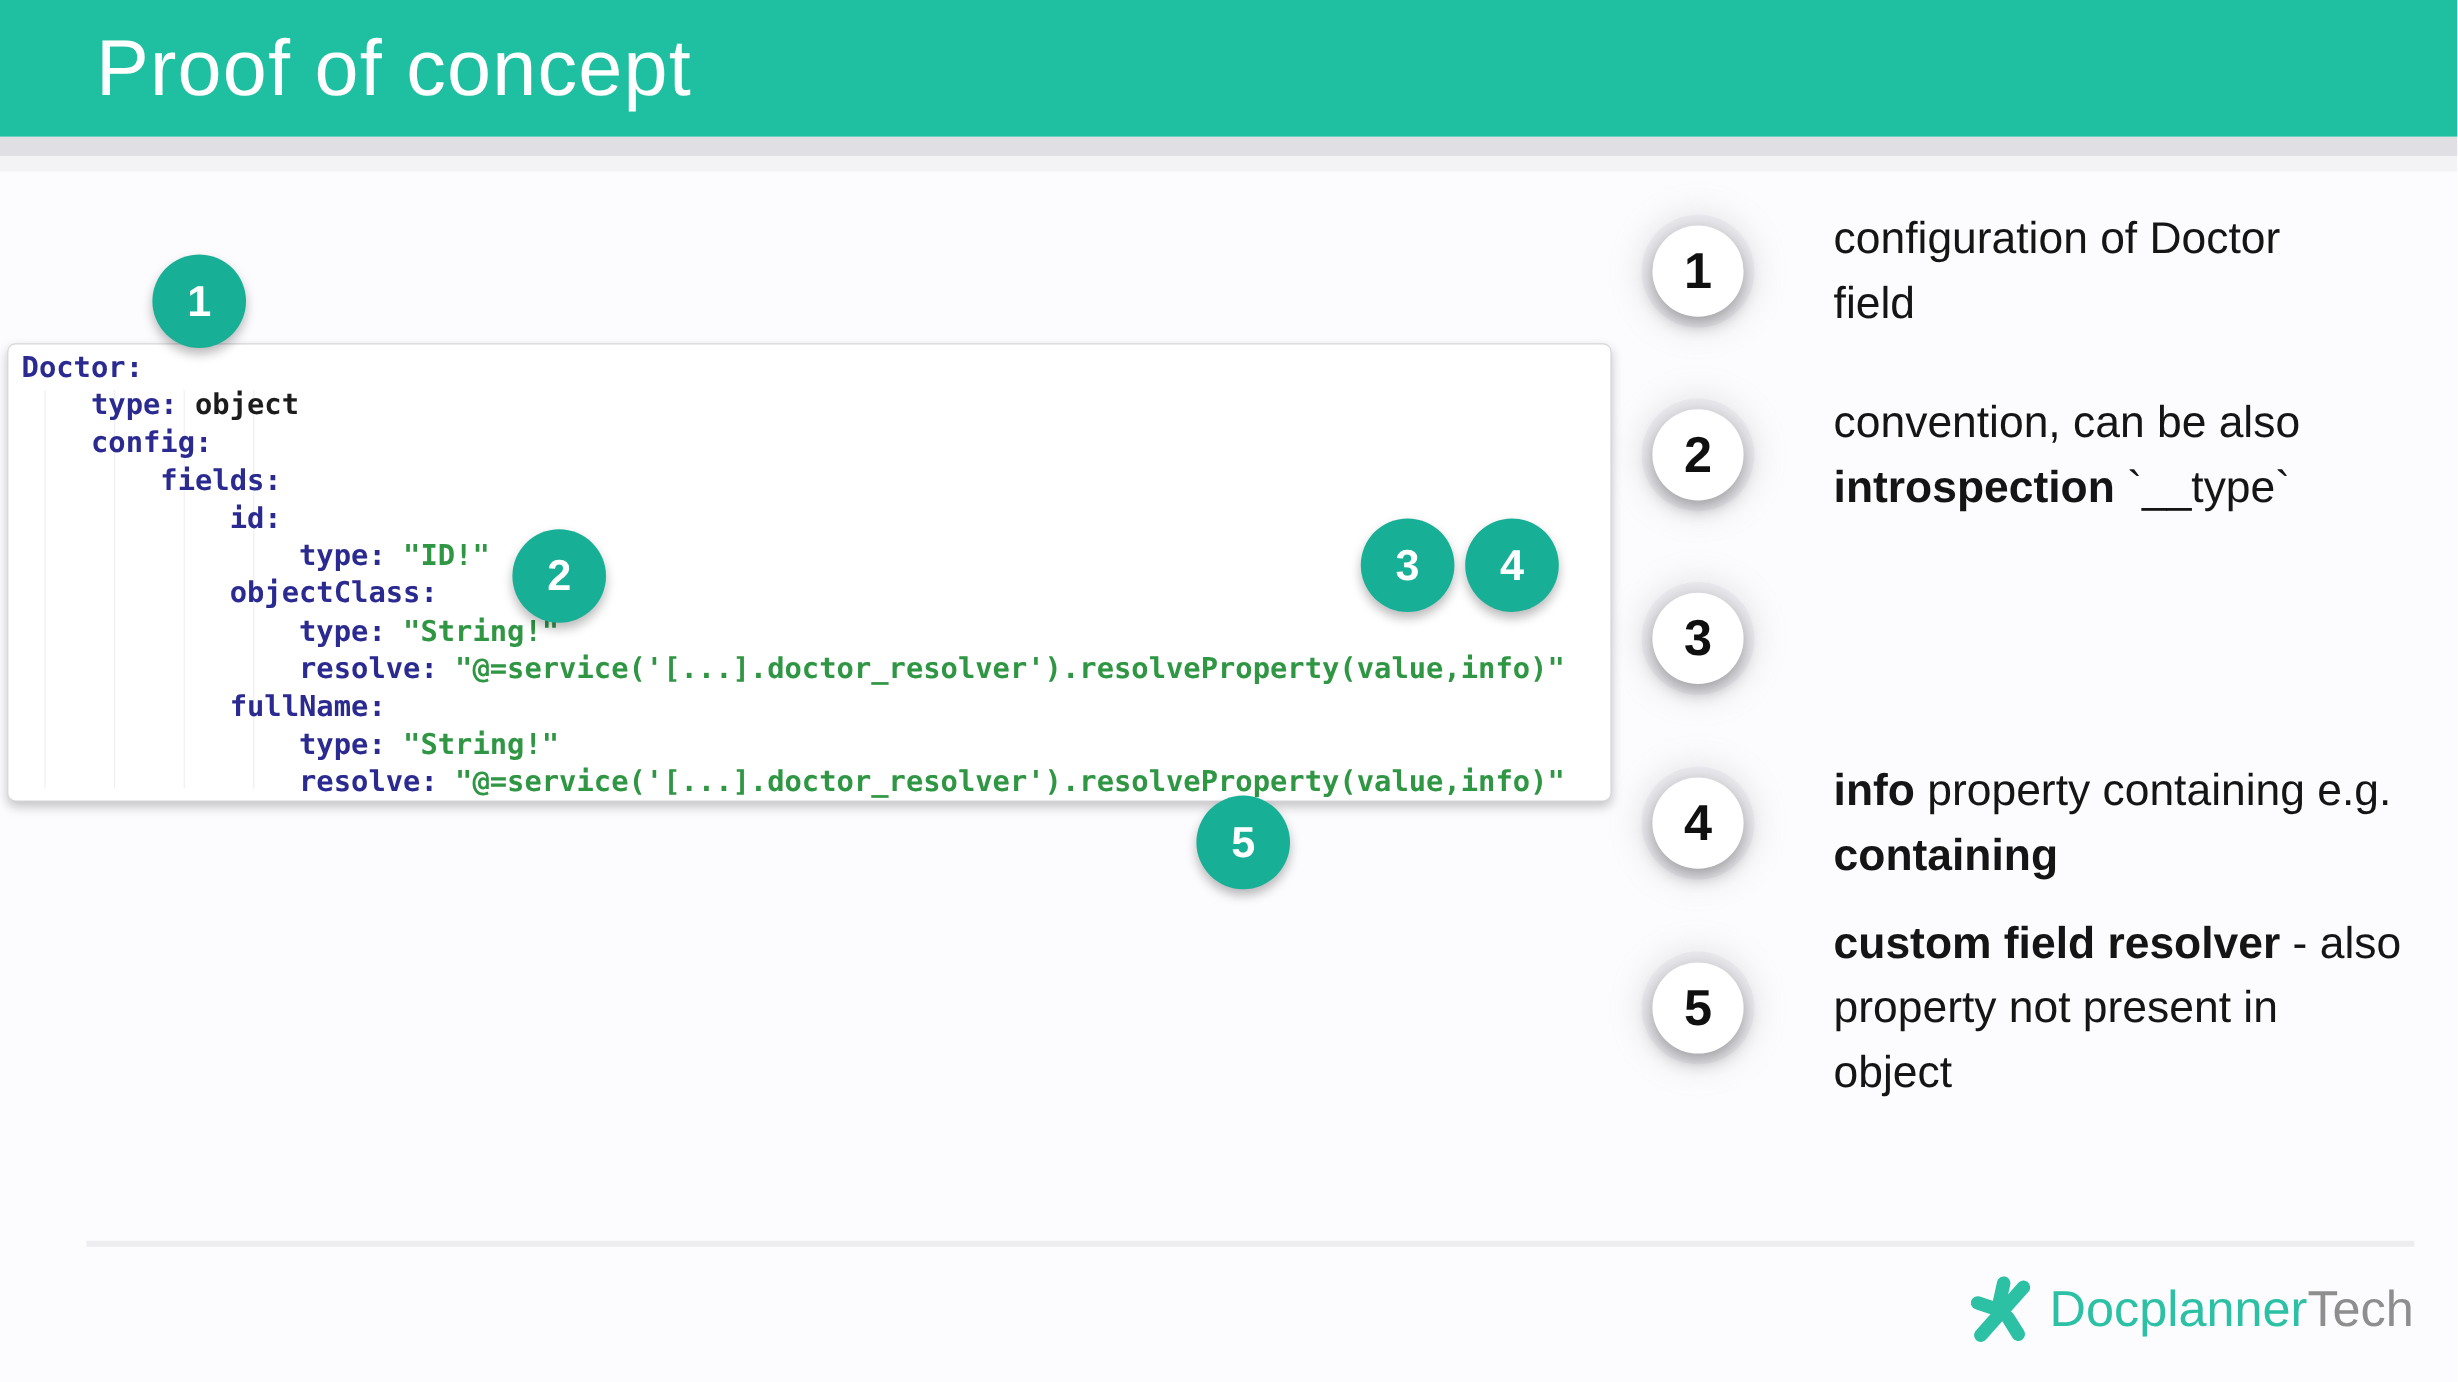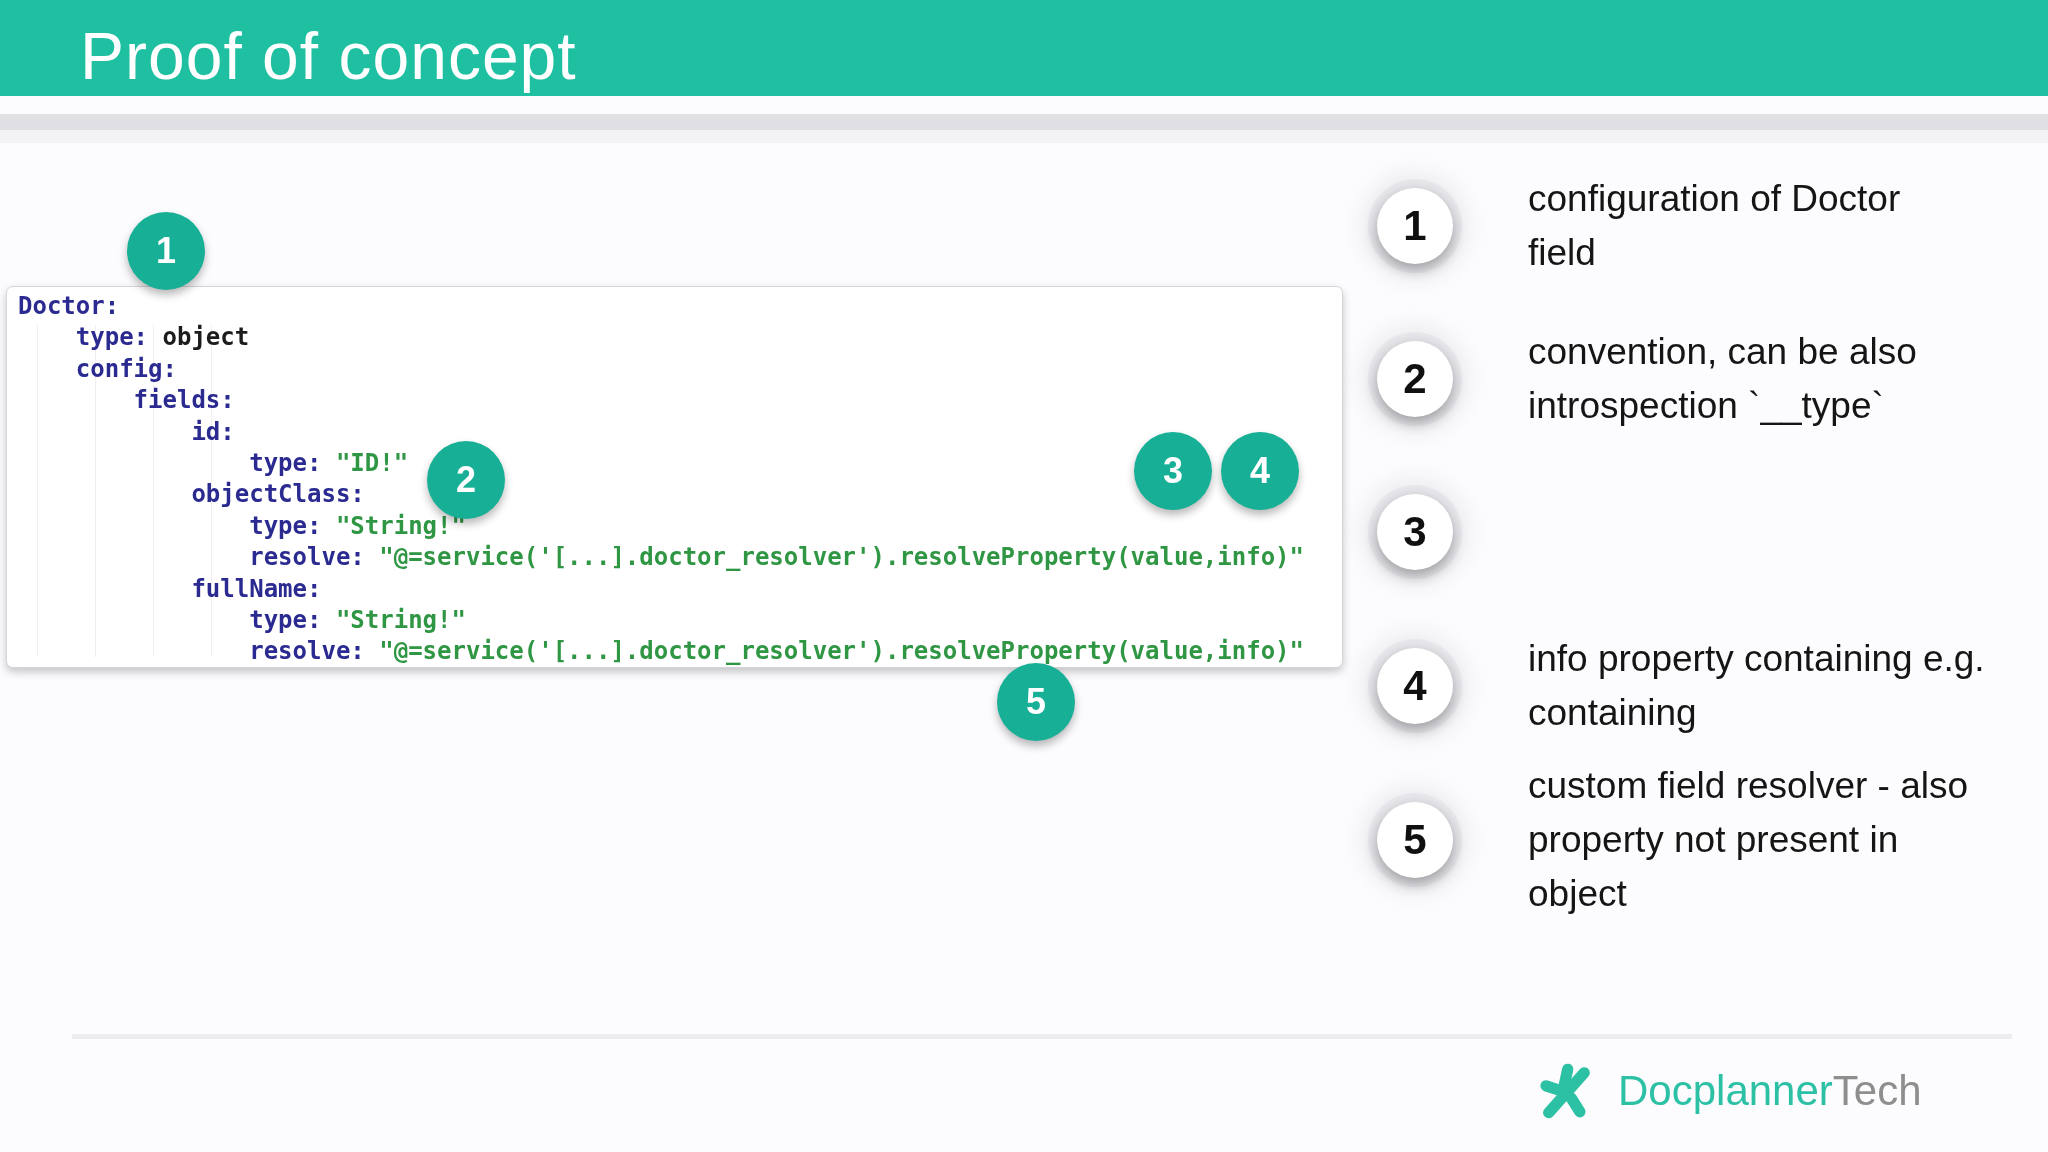--- a/index.html
+++ b/index.html
@@ -2,21 +2,21 @@
 <html style="--teal: #1fc0a1; --marker_teal: #17b096; --code_key: #2a2a91; --code_str: #2f9643; --brand_teal: #2cc0a5;"><head>
 <meta charset="utf-8">
 <style>
   html,body{margin:0;padding:0;background:#ffffff;}
   .slide{
     position:relative;width:2048px;height:1152px;overflow:hidden;
     background:#fcfcfe;font-family:"Liberation Sans",sans-serif;
   }
   
   .hdr{
-    position:absolute;left:0;top:0;width:2048px;height:96px;
+    position:absolute;left:0;top:0;width:2048px;height:114px;
     background:var(--teal,#1fc0a1);
   }
   .hdr h1{
     margin:0;position:absolute;left:80px;top:0;height:114px;line-height:112px;
     font-size:66px;font-weight:400;letter-spacing:1px;color:#ffffff;
   }
   .strip-a{position:absolute;left:0;top:114px;width:2048px;height:16px;background:#e0e0e4;}
   .strip-b{position:absolute;left:0;top:130px;width:2048px;height:13px;background:#f3f3f6;}
 
   
@@ -60,29 +60,29 @@
   .li-1{top:226px}.li-2{top:379px}.li-3{top:532px}.li-4{top:686px}.li-5{top:840px}
   .legend-num{
     flex:0 0 auto;width:76px;height:76px;border-radius:50%;background:#ffffff;
     color:#101010;font-size:42px;font-weight:bold;
     display:flex;align-items:center;justify-content:center;
     box-shadow:0 6px 14px rgba(0,0,0,0.30), 0 0 0 9px rgba(188,188,198,0.16), 0 0 24px 13px rgba(165,165,175,0.22);
   }
   .legend-text{
     font-size:37px;line-height:54px;color:#151515;max-width:540px;margin-left:28px;
   }
-  .legend-text .seg-bold{font-weight:normal;}
+  .legend-text .seg-bold{font-weight:bold;}
 
   
   .footer-divider{
     position:absolute;left:72px;top:1034px;width:1940px;height:5px;background:#ededf1;
   }
   .brand{
-    position:absolute;left:1540px;top:1060px;height:62px;
-    display:flex;align-items:center;gap:26px;
+    position:absolute;left:1642px;top:1060px;height:62px;
+    display:flex;align-items:center;gap:14px;
   }
   .brand-name{font-size:42px;line-height:62px;}
   .brand-primary{color:var(--brand_teal,#2cc0a5);}
   .brand-secondary{color:#8e8e8e;}
 </style>
 </head>
 <body>
 
 <div class="slide">
 

